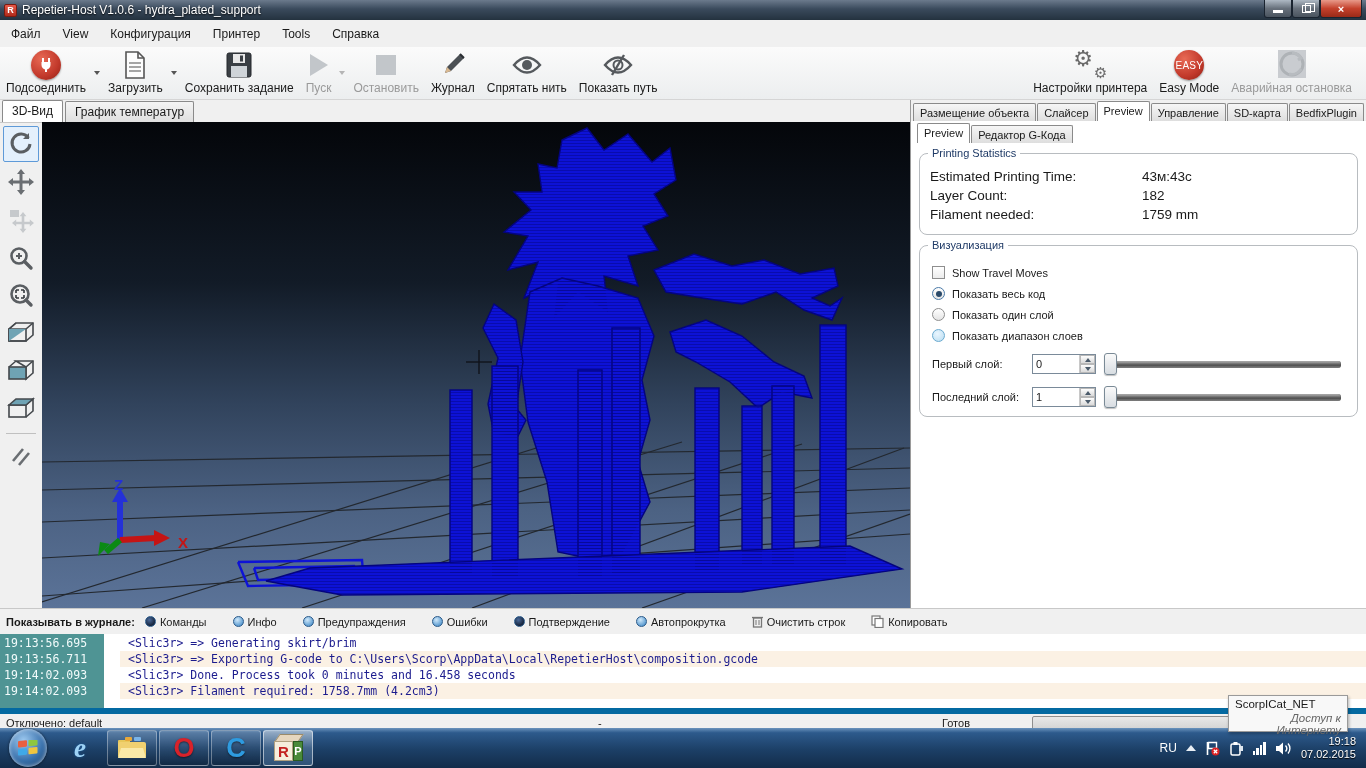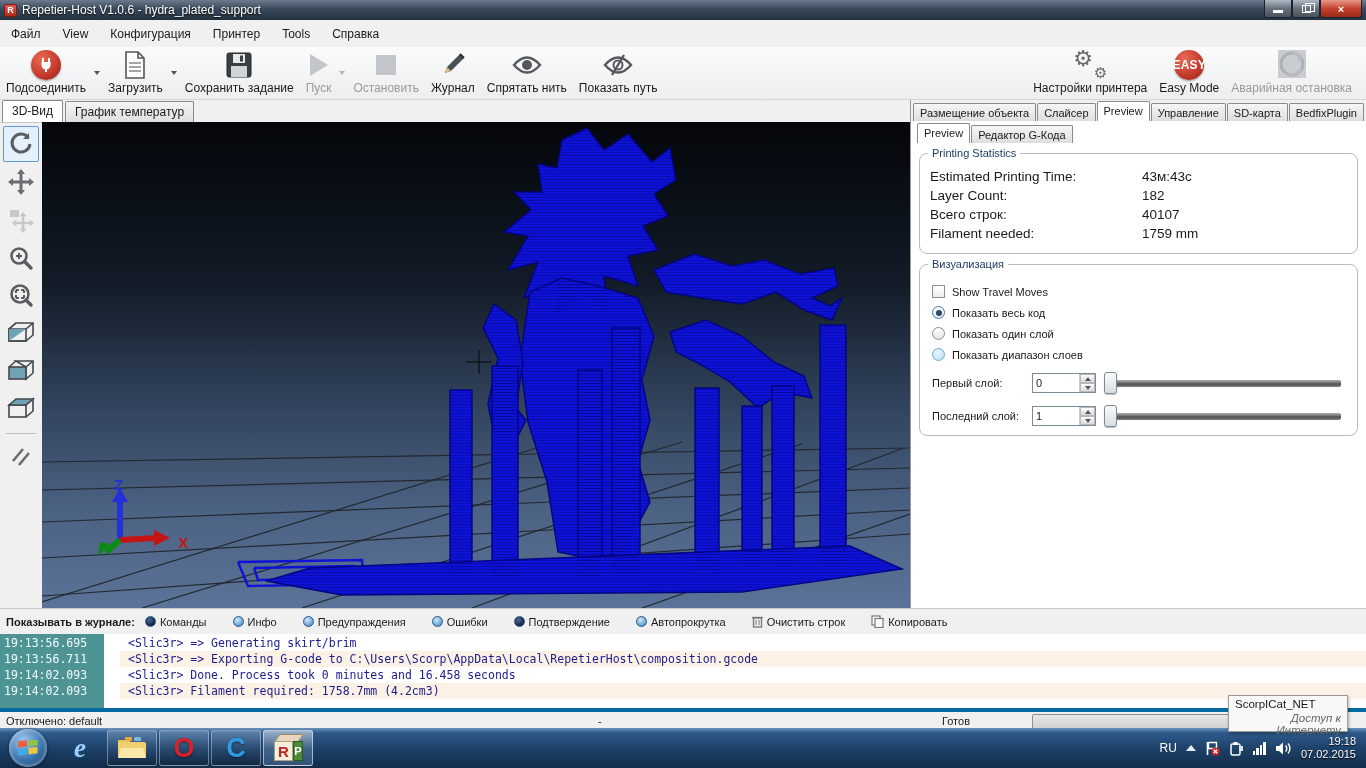--- a/index.html
+++ b/index.html
@@ -34,21 +34,21 @@
   .tbtn .ticon { height:32px; display:flex; align-items:center; justify-content:center; }
   .tbtn .tlabel { font-size:12px; margin-top:1px; white-space:nowrap; }
   .tbtn.disabled .tlabel { color:#9a9a9a; }
   .tgroup { display:flex; align-items:stretch; }
   .drop { width:10px; display:flex; align-items:center; justify-content:center; }
   .caret { width:0; height:0; border-left:3px solid transparent; border-right:3px solid transparent; border-top:4px solid #555; }
   .caret.dis { border-top-color:#b5b5b5; }
   .tspacer { flex:1; }
   .redcirc { width:30px; height:30px; border-radius:50%; background:radial-gradient(circle at 35% 30%,#e86a55,#c2392b 60%,#8e1f14);
     display:flex; align-items:center; justify-content:center; box-shadow:0 1px 2px rgba(0,0,0,.4); }
-  .easy-badge { color:#fff; font-size:12px; font-weight:bold; letter-spacing:.2px; }
+  .easy-badge { color:#fff; font-size:10px; font-weight:normal; letter-spacing:.2px; }
   .gearwrap { position:relative; width:34px; height:32px; color:#6a6a6a; }
   .gearwrap .g1 { position:absolute; left:0; top:-2px; font-size:22px; }
   .gearwrap .g2 { position:absolute; right:0; bottom:-2px; font-size:15px; }
 
   
   .viewtabs { position:absolute; left:0; top:100px; width:910px; height:22px; background:#f0f0f0; display:flex; align-items:flex-end; }
   .vtab { padding:3px 9px; font-size:12px; border:1px solid #8a8a8a; border-bottom:none; background:linear-gradient(#f4f4f4,#dfdfdf);
     margin-left:2px; border-radius:2px 2px 0 0; }
   .vtab.active { background:#fff; position:relative; z-index:2; padding-bottom:4px; }
 
@@ -102,21 +102,21 @@
   .tcirc.lite { background:radial-gradient(circle at 38% 32%, #cfe8fa, #5a9ad0 75%); }
   .lb-act { display:flex; align-items:center; gap:4px; margin-right:26px; }
   .logrows { position:absolute; left:0; top:634px; width:1366px; height:74px; background:#fff; font-family:"DejaVu Sans Mono", monospace; font-size:11.5px; }
   .timecol { position:absolute; left:0; top:0; width:104px; height:74px; background:#4f9494; }
   .logrow { position:absolute; left:0; width:1366px; height:16px; display:flex; }
   .logrow .lt { width:120px; color:#f2fbfb; padding:1px 0 0 4px; }
   .logrow .lx { flex:1; color:#1c1c8e; padding:1px 0 0 8px; white-space:pre; }
   .logrow.alt .lx { background:#fbf1e4; }
 
   
-  .statusbar { position:absolute; left:0; top:708px; width:1366px; height:20px; background:#f0f0f0; border-top:4px solid #0369a1; font-size:11px; }
+  .statusbar { position:absolute; left:0; top:708px; width:1366px; height:20px; background:#f0f0f0; border-top:6px solid #0369a1; font-size:11px; }
   .statusbar .s-left { position:absolute; left:6px; top:3px; }
   .statusbar .s-center { position:absolute; left:598px; top:3px; }
   .statusbar .s-ready { position:absolute; left:942px; top:3px; }
   .statusbar .s-prog { position:absolute; left:1032px; top:2px; width:200px; height:15px; border:1px solid #8e8e8e;
     background:linear-gradient(#e8e8e8,#d2d2d2); border-radius:2px; }
 
   
   .taskbar { position:absolute; left:0; top:728px; width:1366px; height:40px;
     background:linear-gradient(#6a93bd,#2d5a8c 12%,#1c3f66 55%,#122c4a); display:flex; align-items:center; }
   .orb { width:38px; height:38px; border-radius:50%; margin:0 8px 0 9px; position:relative;
@@ -470,24 +470,20 @@
       <div class="grouplabel">Printing Statistics</div>
       <div class="statrow">
         <span class="sl">Estimated Printing Time:</span>
         <span class="sv">43м:43с</span>
       </div>
       <div class="statrow">
         <span class="sl">Layer Count:</span>
         <span class="sv">182</span>
       </div>
       <div class="statrow">
-        <span class="sl">Всего строк:</span>
-        <span class="sv">40107</span>
-      </div>
-      <div class="statrow">
         <span class="sl">Filament needed:</span>
         <span class="sv">1759 mm</span>
       </div>
     </div>
 
     <div class="groupbox">
       <div class="grouplabel">Визуализация</div>
       <div class="vizitem">
         <div class="checkbox"></div>
         <span>Show Travel Moves</span>

